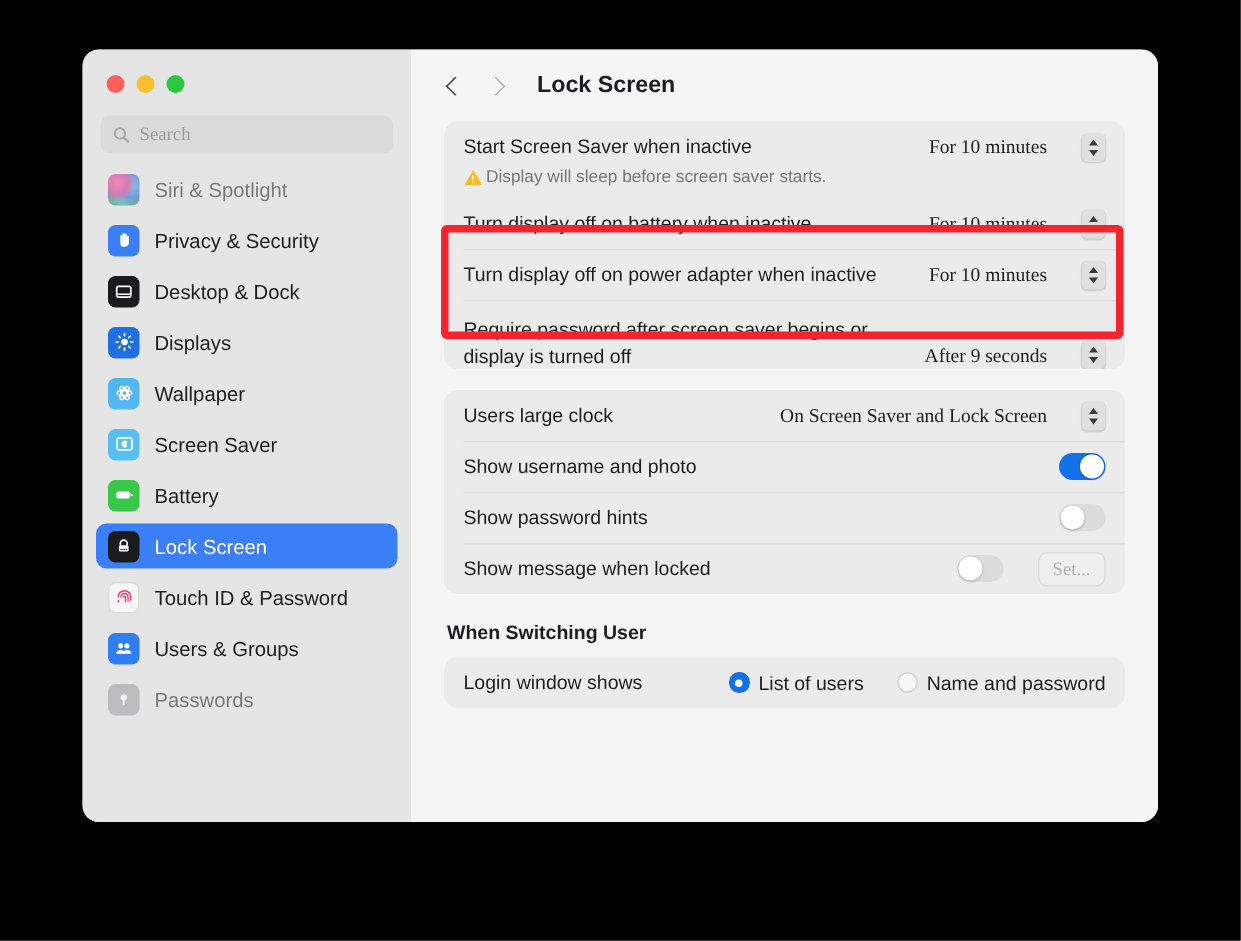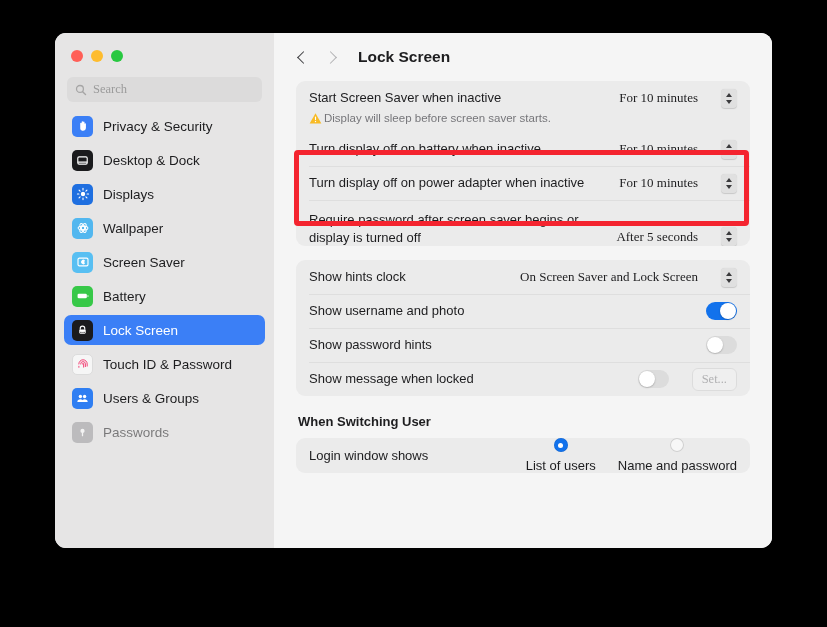--- a/index.html
+++ b/index.html
@@ -223,21 +223,21 @@
 
   
   .section-head {
     font-size: 13px; font-weight: bold;
     color: #1d1d1f;
     padding: 4px 2px 9px 2px;
   }
 
   
   .radio-group { display: flex; align-items: center; gap: 22px; }
-  .radio-opt { display: flex; align-items: center; gap: 6px; flex-direction: column; }
+  .radio-opt { display: flex; align-items: center; gap: 6px; }
   .radio {
     width: 14px; height: 14px; border-radius: 50%;
     flex: 0 0 14px;
     display: flex; align-items: center; justify-content: center;
   }
   .radio.sel { background: #1272ec; box-shadow: inset 0 0 0 .5px rgba(0,0,0,.12); }
   .radio.sel::after {
     content: ""; width: 5px; height: 5px;
     border-radius: 50%; background: #fff;
   }
@@ -273,20 +273,24 @@
         <svg class="mag" viewBox="0 0 16 16">
           <circle cx="6.6" cy="6.6" r="4.6" fill="none" stroke="#666" stroke-width="1.7"></circle>
           <line x1="10.2" y1="10.2" x2="14" y2="14" stroke="#666" stroke-width="1.9" stroke-linecap="round"></line>
         </svg>
         <input class="search-input" type="text" placeholder="Search" style="">
       </div>
     </div>
 
     <div class="nav">
 
+      <div class="nav-item partial">
+        <span class="icon-box ib-siri"></span>
+        <span class="nav-label">Siri &amp; Spotlight</span>
+      </div>
 
       <div class="nav-item">
         <span class="icon-box ib-blue">
           <svg viewBox="0 0 16 16" width="12" height="12">
             <path d="M4.3 9.3V4.6a.95.95 0 011.9 0v3.1V2.6a.95.95 0 011.9 0v4.6V3.1a.95.95 0 011.9 0v4.3V5.2a.95.95 0 011.9 0v5.1c0 2.4-1.7 3.9-3.9 3.9-1.9 0-2.9-.8-3.6-2L4.3 9.3z" fill="#fff"></path>
           </svg>
         </span>
         <span class="nav-label">Privacy &amp; Security</span>
       </div>
 
@@ -462,33 +466,33 @@
             <span class="stepper">
               <span class="st-ar up"></span>
                 <span class="st-ar down"></span>
             </span>
           </div>
         </div>
 
         <div class="row tall">
           <div class="row-label">Require password after screen saver begins or display is turned off</div>
           <div class="row-right">
-            <span class="value-text">After 5 seconds</span>
+            <span class="value-text">After 9 seconds</span>
             <span class="stepper">
               <span class="st-ar up"></span>
                 <span class="st-ar down"></span>
             </span>
           </div>
         </div>
       </div>
 
       <div class="group">
 
         <div class="row">
-          <div class="row-label">Show hints clock</div>
+          <div class="row-label">Users large clock</div>
           <div class="row-right">
             <span class="value-text">On Screen Saver and Lock Screen</span>
             <span class="stepper">
               <span class="st-ar up"></span>
                 <span class="st-ar down"></span>
             </span>
           </div>
         </div>
 
         <div class="row">

